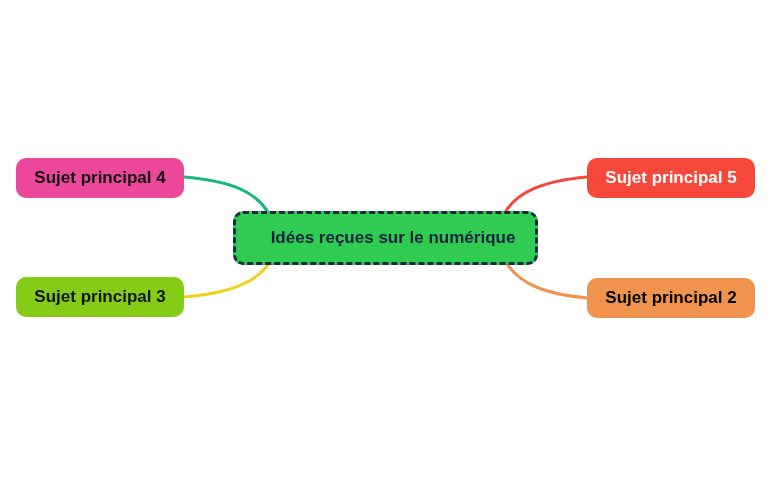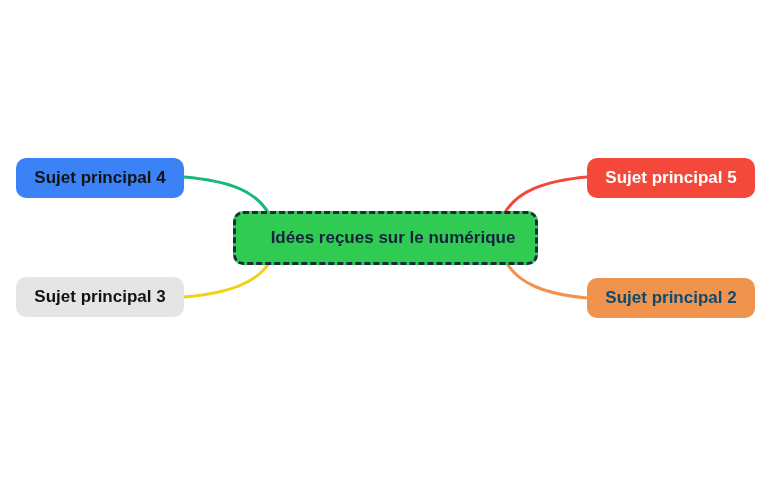--- a/index.html
+++ b/index.html
@@ -65,25 +65,25 @@
   </svg>
 
   <div class="node node-central" style="background-color: rgb(47, 203, 83); border-color: rgb(29, 43, 60); color: rgb(21, 35, 61); padding-left: 15px;">
     <span>Idées reçues sur le numérique</span>
   </div>
 
   <div class="node node-branch node-tr" style="background-color: rgb(244, 72, 59); color: rgb(255, 255, 255);">
     <span>Sujet principal 5</span>
   </div>
 
-  <div class="node node-branch node-br" style="background-color: rgb(240, 147, 77); color: #0c4a6e;">
+  <div class="node node-branch node-br" style="background-color: rgb(240, 147, 77); color: #000000;">
     <span>Sujet principal 2</span>
   </div>
 
-  <div class="node node-branch node-bl" style="background-color: #e5e5e5; color: rgb(19, 19, 19);">
+  <div class="node node-branch node-bl" style="background-color: #84cc16; color: rgb(19, 19, 19);">
     <span>Sujet principal 3</span>
   </div>
 
-  <div class="node node-branch node-tl" style="background-color: #3b82f6; color: rgb(19, 19, 19);">
+  <div class="node node-branch node-tl" style="background-color: #ec4899; color: rgb(19, 19, 19);">
     <span>Sujet principal 4</span>
   </div>
 
 </div>
 
 </body></html>

